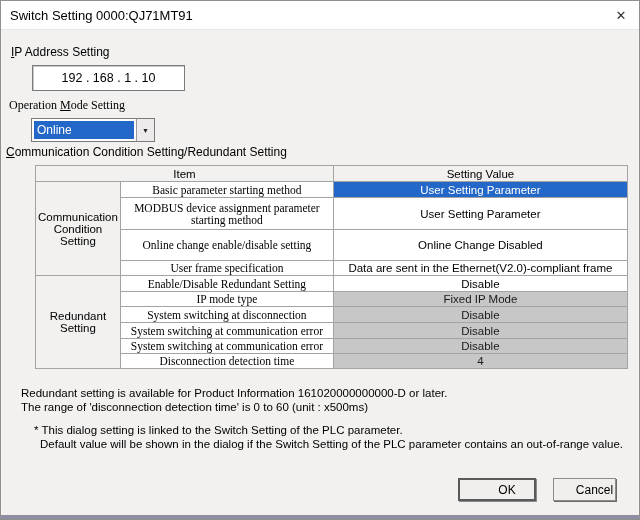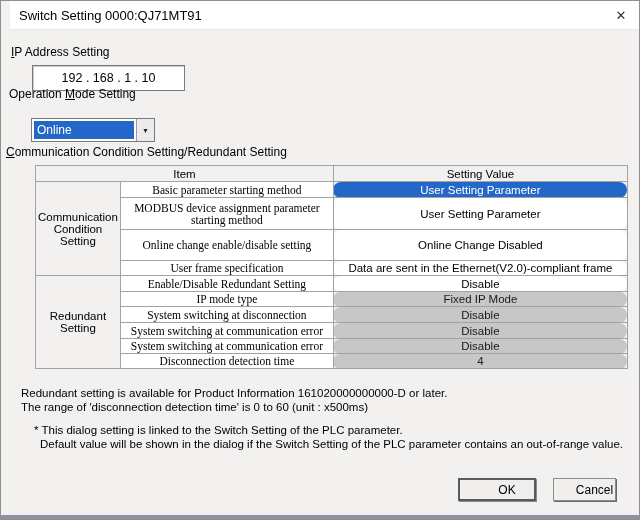--- a/index.html
+++ b/index.html
@@ -5,21 +5,21 @@
   html,body{margin:0;padding:0;background:#d8d8d8;}
   *{box-sizing:border-box;}
   .dialog{
     position:relative;width:640px;height:520px;
     background:#f2f1f0;border:1px solid #8f8f8f;
     font-family:"Liberation Sans","DejaVu Sans",sans-serif;
     color:#000;overflow:hidden;
   }
   
   .titlebar{
-    position:absolute;left:9px;top:0;right:0;height:29px;
+    position:absolute;left:0;top:0;right:0;height:29px;
     background:#ffffff;display:flex;align-items:center;
     border-bottom:1px solid #e6e6e6;
   }
   .title{font-size:13px;padding-left:9px;color:#000;}
   .close-btn{
     margin-left:auto;width:36px;height:28px;display:flex;
     align-items:center;justify-content:center;font-size:13px;color:#333;
     cursor:default;
   }
   
@@ -55,21 +55,21 @@
     font-size:11.5px;
   }
   .set-table td{
     border:1px solid #a3a3a3;text-align:center;vertical-align:middle;
     padding:1px 2px;overflow:hidden;
   }
   .set-table{border:1px solid #7f7f7f;}
   .cell-hdr{background:#f2f1f0;height:16px;}
   .cell-group{background:#f2f1f0;}
   .cell-item{background:#ffffff;font-family:Liberation Serif, serif;}
-  .cell-val{background:#ffffff;border-radius:8px;}
+  .cell-val{background:#ffffff;}
   .val-selected{background:#2368c8;color:#fff;}
   .val-disabled{background:#c7c7c7;color:#1a1a1a;}
   .h16{height:16px;} .h15{height:15px;} .h32{height:32px;} .h31{height:31px;}
   
   .notes{position:absolute;font-size:11.5px;line-height:13.5px;color:#000;}
   .notes .indent{padding-left:6px;}
   
   .btn{
     position:absolute;height:23px;background:#f0efee;
     border:1px solid #8c8c8c;box-shadow:1px 1px 0 #6a6a6a;
@@ -88,21 +88,21 @@
 <div class="dialog">
 
   <div class="titlebar">
     <span class="title">Switch Setting 0000:QJ71MT91</span>
     <div class="close-btn">✕</div>
   </div>
 
   <div class="grp-label" style="left:10px;top:44px;"><span class="mn">I</span><span>P Address Setting</span></div>
   <input class="ip-field" value="192 . 168 . 1 . 10" style="">
 
-  <div class="grp-label" style="left:8px;top:86px;"><span>Operation </span><span class="mn">M</span><span>ode Setting</span></div>
+  <div class="grp-label" style="left:8px;top:97px;font-family:Liberation Serif, serif;"><span>Operation </span><span class="mn">M</span><span>ode Setting</span></div>
   <div class="combo">
     <div class="combo-sel">Online</div>
     <div class="combo-btn">▼</div>
   </div>
 
   <div class="grp-label" style="left:5px;top:144px;"><span class="mn">C</span><span>ommunication Condition Setting/Redundant Setting</span></div>
 
   <table class="set-table">
     <colgroup>
         <col style="width:83px">

